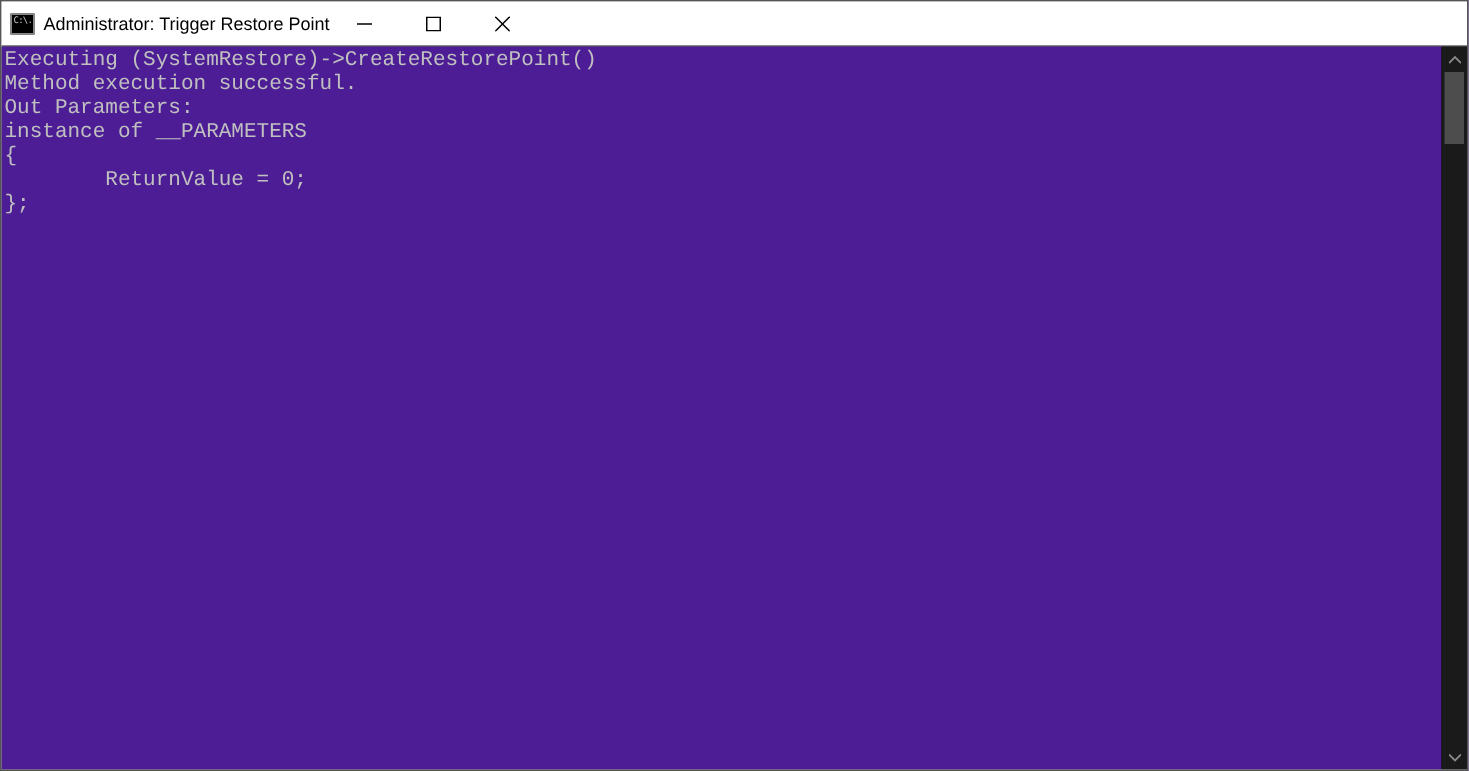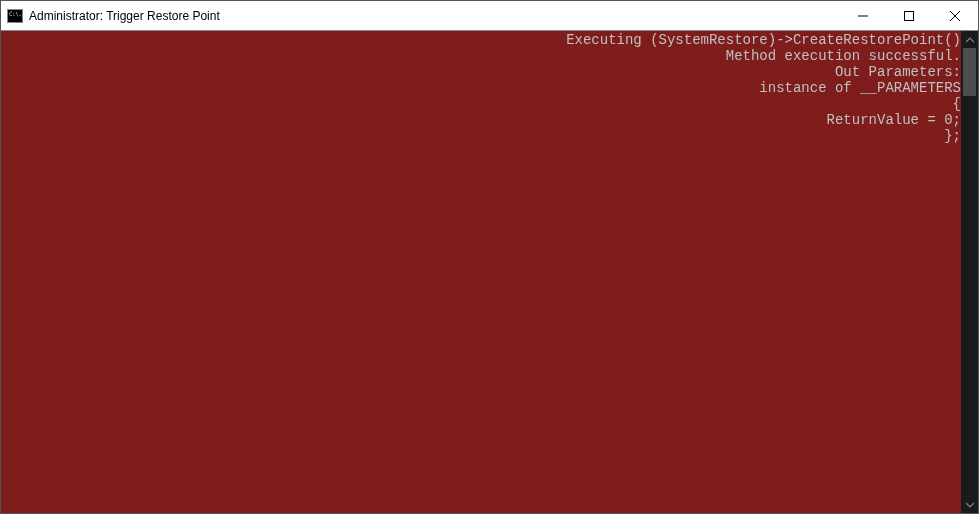--- a/index.html
+++ b/index.html
@@ -13,21 +13,21 @@
       height: 514px;
       overflow: hidden;
       background: #fff;
       border: 1px solid #555;
     }
     .titlebar {
       height: 30px;
       background: #ffffff;
       display: flex;
       align-items: center;
-      justify-content: space-between;
+      justify-content: flex-start;
       border-bottom: 1px solid #888;
     }
     .titlebar-left {
       display: flex;
       align-items: center;
       gap: 6px;
       padding-left: 6px;
     }
     .app-icon {
       width: 16px;
@@ -70,29 +70,28 @@
       width: 10px;
       height: 10px;
     }
     .console-wrapper {
       height: calc(514px - 30px - 2px);
       display: flex;
       background: #000;
     }
     .console {
       flex: 1;
-      background: #7f1d1d;
+      background: #4c1d95;
       color: #c0c0c0;
       font-family: Consolas, "Courier New", monospace;
       font-size: 14px;
       line-height: 16px;
       white-space: pre;
       padding: 1px 0 0 2px;
       overflow: hidden;
-      text-align: right;
     }
     .prompt-line {
       display: flex;
     }
     .cursor {
       display: inline-block;
       width: 8px;
       height: 15px;
       vertical-align: bottom;
     }

